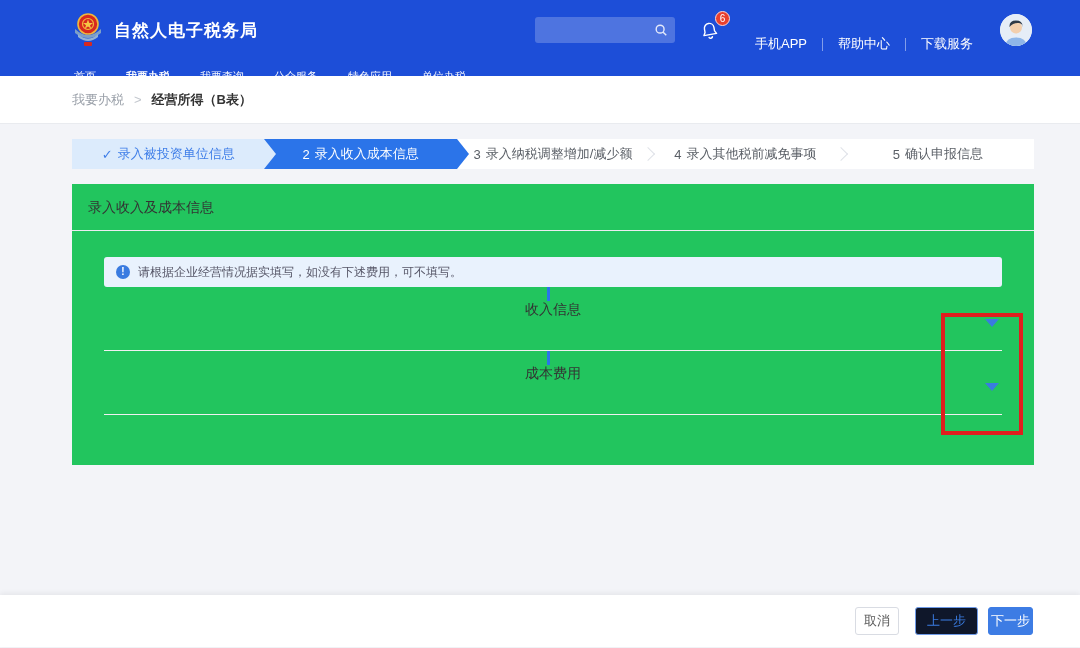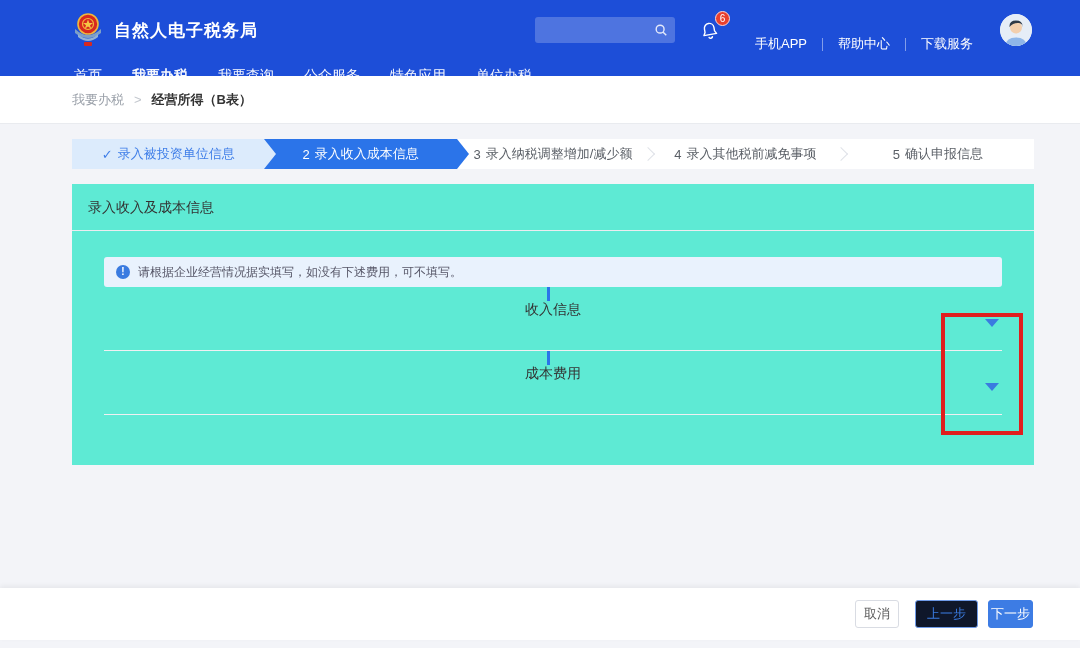--- a/index.html
+++ b/index.html
@@ -23,21 +23,21 @@
   .bell-wrap svg { display:block; transform:rotate(-10deg); }
   .badge { position:absolute; top:-8px; right:-10px; min-width:15px; height:15px; padding:0 3px;
     background:#e8402f; border:1px solid #ffd7d2; color:#fff; font-size:10px; line-height:13px;
     text-align:center; border-radius:8px; }
   .hdr-links { display:flex; align-items:center; margin-left:20px;margin-top:28px; }
   .hdr-link { color:#fff; font-size:13px; padding:0 15px; cursor:pointer; white-space:nowrap; }
   .vdiv { width:1px; height:13px; background:rgba(255,255,255,.45); }
   .avatar { width:32px; height:32px; border-radius:50%; overflow:hidden; margin-left:12px; cursor:pointer;
     background:#e6edf7; flex:0 0 auto; }
   .nav-bar { height:32px; display:flex; align-items:center; padding-left:72px; }
-  .nav-item { color:#fff; font-size:14px; margin-right:26px; position:relative; cursor:pointer;
+  .nav-item { color:#fff; font-size:11px; margin-right:26px; position:relative; cursor:pointer;
     padding:0 2px; white-space:nowrap; opacity:.96; }
   .nav-item.active { font-weight:700; }
   .nav-item.active::after { content:""; position:absolute; left:0; right:0; bottom:-6px; height:3px;
     background:#fff; border-radius:2px; }
 
   
   .breadcrumb { height:48px; background:#fff; display:flex; align-items:center; padding-left:72px;
     font-size:13px; border-bottom:1px solid #e9ebef; }
   .bc-parent { color:#9aa0a9; cursor:pointer; }
   .bc-sep { color:#c2c6cd; margin:0 10px; }
@@ -51,40 +51,40 @@
   .step.done { background:#dcebfc; color:#3f7ee8; z-index:3; }
   .step.done::after { content:""; position:absolute; left:100%; top:0; border-left:12px solid #dcebfc;
     border-top:15px solid transparent; border-bottom:15px solid transparent; }
   .step.active { background:#2b74e9; color:#fff; z-index:2; }
   .step.active::after { content:""; position:absolute; left:100%; top:0; border-left:12px solid #2b74e9;
     border-top:15px solid transparent; border-bottom:15px solid transparent; }
   .step.pending.sep::after { content:""; position:absolute; right:-4px; top:50%; width:9px; height:9px;
     margin-top:-5px; border-top:1px solid #dfe2e8; border-right:1px solid #dfe2e8; transform:rotate(45deg); }
 
   
-  .card { margin:15px 0 0 72px; width:962px; height:281px; background:#5eead4; }
+  .card { margin:15px 0 0 72px; width:962px; height:281px; background:#22c55e; }
   .card-header { height:47px; line-height:47px; padding-left:16px; font-size:14px; color:#333;
     border-bottom:1px solid #ececf0; }
   .notice { margin:26px 32px 0; height:30px; background:#e9f2fd; border-radius:3px; display:flex;
     align-items:center; padding-left:12px; font-size:12px; color:#556; }
   .info-icon { width:14px; height:14px; border-radius:50%; background:#3a7be0; color:#fff;
     font-size:10px; font-weight:700; line-height:14px; text-align:center; margin-right:8px; flex:0 0 auto; }
   .section-row { height:64px; margin:0 32px; display:flex; align-items:center;
     border-bottom:1px solid #f0f0f2; cursor:pointer;flex-direction:column; }
   .marker { width:3px; height:14px; background:#2b74e9; margin-right:9px; flex:0 0 auto; }
   .section-title { font-size:14px; color:#333; }
   .caret { margin-left:auto; margin-right:3px; width:0; height:0; border-left:7px solid transparent;
     border-right:7px solid transparent; border-top:8px solid #3a7be0; cursor:pointer; }
 
   
   .red-box { position:absolute; left:941px; top:313px; width:82px; height:122px;
     border:4px solid #e01e1e; z-index:50; pointer-events:none; }
 
   
-  .footer { position:absolute; left:0; bottom:8px; width:100%; height:52px; background:#fff;
+  .footer { position:absolute; left:0; bottom:1px; width:100%; height:52px; background:#fff;
     box-shadow:0 -2px 5px rgba(0,0,0,.06); display:flex; align-items:center; justify-content:flex-end;
     padding-right:47px; }
   .btn { height:28px; display:inline-flex; align-items:center; font-size:13px; border-radius:3px;
     cursor:pointer; white-space:nowrap; }
   .btn-cancel { background:#fff; border:1px solid #d9dce3; color:#595959; padding:0 8px; }
   .btn-prev { background:#0f172a; border:1px solid #6f9be8; color:#3a7be0; padding:9px 11px; margin-left:16px; }
   .btn-next { background:#3d7ce4; border:1px solid #3d7ce4; color:#fff; padding:0 2px; margin-left:10px; }
 </style>
 </head>
 <body>

